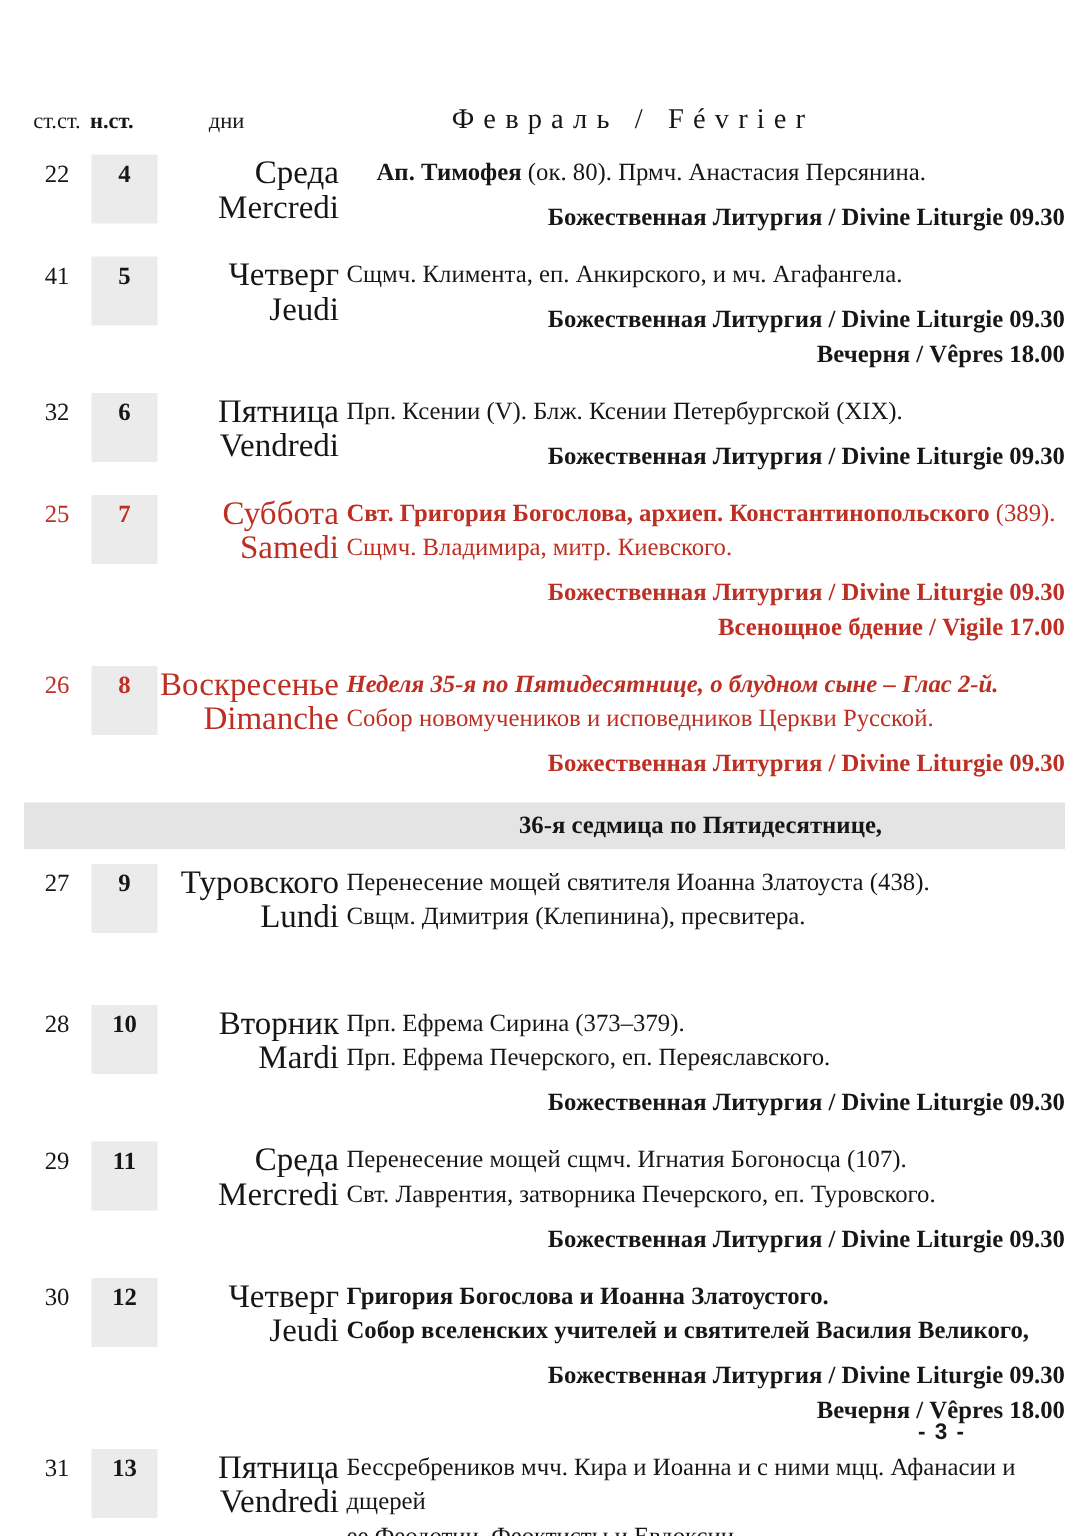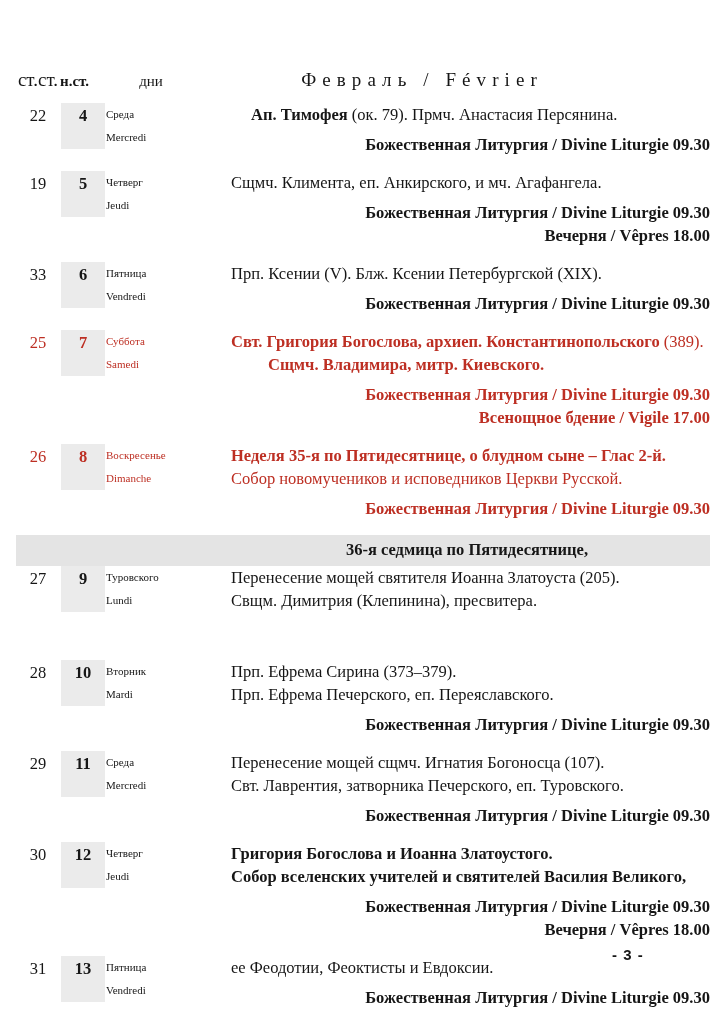--- a/index.html
+++ b/index.html
@@ -13,21 +13,21 @@
   .sheet { padding: 38px 14px 0 16px; position: relative; width: 724px; height: 1024px; }
 
   
   .grid4 {
     display: grid;
     grid-template-columns: 44px 46px 120px 1fr;
   }
 
   
   .head-row { margin-bottom: 12px; align-items: baseline; }
-  .h-old { text-align: center; font-size: 19px; }
+  .h-old { text-align: center; font-size: 15px; }
   .h-new { font-size: 15px; font-weight: bold; }
   .h-days { text-align: center; font-size: 15px; padding-right: 30px; margin-top: 35px; }
   .h-title {
     text-align: center;
     font-size: 19px; font-weight: normal;
     letter-spacing: 0.32em;
     padding-right: 92px;
     white-space: nowrap;
   }
 
@@ -35,33 +35,33 @@
   .row { margin-bottom: 15px; }
   .row.gap-large { margin-bottom: 48px; }
   .c-old { text-align: center; font-size: 16.5px; line-height: 23px; padding-top: 1px; }
   .c-new-wrap { padding: 0 1px; }
   .newbox {
     display: block; width: 44px; height: 46px;
     background: #ebebeb;
     text-align: center; font-weight: bold;
     font-size: 16.5px; line-height: 25px;
   }
-  .c-day { text-align: left; font-size: 11px; line-height: 23px; }
+  .c-day { text-align: right; font-size: 22px; line-height: 23px; }
   .c-desc { font-size: 16.5px; line-height: 23px; padding-left: 5px; }
   .desc-line { min-height: 23px; }
   .svc-lines { margin-top: 7px; text-align: right; }
   .svc-line { font-weight: bold; }
 
   .red { color: var(--red, #bd2f23); }
   .red .newbox { color: var(--red, #bd2f23); }
 
   
   .banner {
     background: #e4e4e4;
-    margin: 2px 0 0 0;
+    margin: 2px 0 10px 0;
     padding: 4px 0 5px 0;
   }
   .banner span {
     display: block;
     margin-left: 208px;
     text-align: center;
     font-weight: bold;
     font-size: 16.5px; line-height: 22px;
   }
 
@@ -92,50 +92,50 @@
     <div class="c-old">22</div>
     <div class="c-new-wrap">
       <span class="newbox">4</span>
     </div>
     <div class="c-day">
       <div class="day-ru">Среда</div>
       <div class="day-fr">Mercredi</div>
     </div>
     <div class="c-desc">
       <div class="desc-lines">
-            <div class="desc-line"><span style="font-weight: bold; margin-left: 20px;">Ап. Тимофея</span><span> (ок. 79). Прмч. Анастасия Персянина.</span></div>
-          </div>
-      <div class="svc-lines">
-            <div class="svc-line">Божественная Литургия / Divine Liturgie 09.30</div>
-          </div>
-    </div>
-  </div>
-
-  <div class="grid4 row">
-    <div class="c-old">19</div>
+            <div class="desc-line"><span style="font-weight: bold; margin-left: 20px;">Ап. Тимофея</span><span> (ок. 80). Прмч. Анастасия Персянина.</span></div>
+          </div>
+      <div class="svc-lines">
+            <div class="svc-line">Божественная Литургия / Divine Liturgie 09.30</div>
+          </div>
+    </div>
+  </div>
+
+  <div class="grid4 row">
+    <div class="c-old">41</div>
     <div class="c-new-wrap">
       <span class="newbox">5</span>
     </div>
     <div class="c-day">
       <div class="day-ru">Четверг</div>
       <div class="day-fr">Jeudi</div>
     </div>
     <div class="c-desc">
       <div class="desc-lines">
             <div class="desc-line"><span>Сщмч. Климента, еп. Анкирского, и мч. Агафангела.</span></div>
           </div>
       <div class="svc-lines">
             <div class="svc-line">Божественная Литургия / Divine Liturgie 09.30</div>
             <div class="svc-line">Вечерня / Vêpres 18.00</div>
           </div>
     </div>
   </div>
 
   <div class="grid4 row">
-    <div class="c-old">33</div>
+    <div class="c-old">32</div>
     <div class="c-new-wrap">
       <span class="newbox">6</span>
     </div>
     <div class="c-day">
       <div class="day-ru">Пятница</div>
       <div class="day-fr">Vendredi</div>
     </div>
     <div class="c-desc">
       <div class="desc-lines">
             <div class="desc-line"><span>Прп. Ксении (V). Блж. Ксении Петербургской (XIX).</span></div>
@@ -151,41 +151,41 @@
     <div class="c-new-wrap">
       <span class="newbox">7</span>
     </div>
     <div class="c-day">
       <div class="day-ru">Суббота</div>
       <div class="day-fr">Samedi</div>
     </div>
     <div class="c-desc">
       <div class="desc-lines">
             <div class="desc-line"><span style="font-weight: bold;">Свт. Григория Богослова, архиеп. Константинопольского</span><span> (389).</span></div>
-            <div class="desc-line"><span style="font-weight: bold; margin-left: 37px;">Сщмч. Владимира, митр. Киевского.</span></div>
+            <div class="desc-line"><span style="font-weight: normal;">Сщмч. Владимира, митр. Киевского.</span></div>
           </div>
       <div class="svc-lines">
             <div class="svc-line">Божественная Литургия / Divine Liturgie 09.30</div>
             <div class="svc-line">Всенощное бдение / Vigile 17.00</div>
           </div>
     </div>
   </div>
 
   <div class="grid4 row red">
     <div class="c-old">26</div>
     <div class="c-new-wrap">
       <span class="newbox">8</span>
     </div>
     <div class="c-day">
       <div class="day-ru">Воскресенье</div>
       <div class="day-fr">Dimanche</div>
     </div>
     <div class="c-desc">
       <div class="desc-lines">
-            <div class="desc-line"><span style="font-weight: bold;">Неделя 35-я по Пятидесятнице, о блудном сыне – Глас 2-й.</span></div>
+            <div class="desc-line"><span style="font-weight: bold; font-style: italic;">Неделя 35-я по Пятидесятнице, о блудном сыне – Глас 2-й.</span></div>
             <div class="desc-line"><span>Собор новомучеников и исповедников Церкви Русской.</span></div>
           </div>
       <div class="svc-lines">
             <div class="svc-line">Божественная Литургия / Divine Liturgie 09.30</div>
           </div>
     </div>
   </div>
 
   <div class="banner">
     <span>36-я седмица по Пятидесятнице,</span>
@@ -195,21 +195,21 @@
     <div class="c-old">27</div>
     <div class="c-new-wrap">
       <span class="newbox">9</span>
     </div>
     <div class="c-day">
       <div class="day-ru">Туровского</div>
       <div class="day-fr">Lundi</div>
     </div>
     <div class="c-desc">
       <div class="desc-lines">
-            <div class="desc-line"><span>Перенесение мощей святителя Иоанна Златоуста (205).</span></div>
+            <div class="desc-line"><span>Перенесение мощей святителя Иоанна Златоуста (438).</span></div>
             <div class="desc-line"><span>Свщм. Димитрия (Клепинина), пресвитера.</span></div>
           </div>
 
     </div>
   </div>
 
   <div class="grid4 row">
     <div class="c-old">28</div>
     <div class="c-new-wrap">
       <span class="newbox">10</span>
@@ -274,20 +274,21 @@
     <div class="c-old">31</div>
     <div class="c-new-wrap">
       <span class="newbox">13</span>
     </div>
     <div class="c-day">
       <div class="day-ru">Пятница</div>
       <div class="day-fr">Vendredi</div>
     </div>
     <div class="c-desc">
       <div class="desc-lines">
+            <div class="desc-line"><span>Бессребреников мчч. Кира и Иоанна и с ними мцц. Афанасии и дщерей</span></div>
             <div class="desc-line"><span>ее Феодотии, Феоктисты и Евдоксии.</span></div>
           </div>
       <div class="svc-lines">
             <div class="svc-line">Божественная Литургия / Divine Liturgie 09.30</div>
           </div>
     </div>
   </div>
 </div>
 
   <div class="page-num">- 3 -</div>

